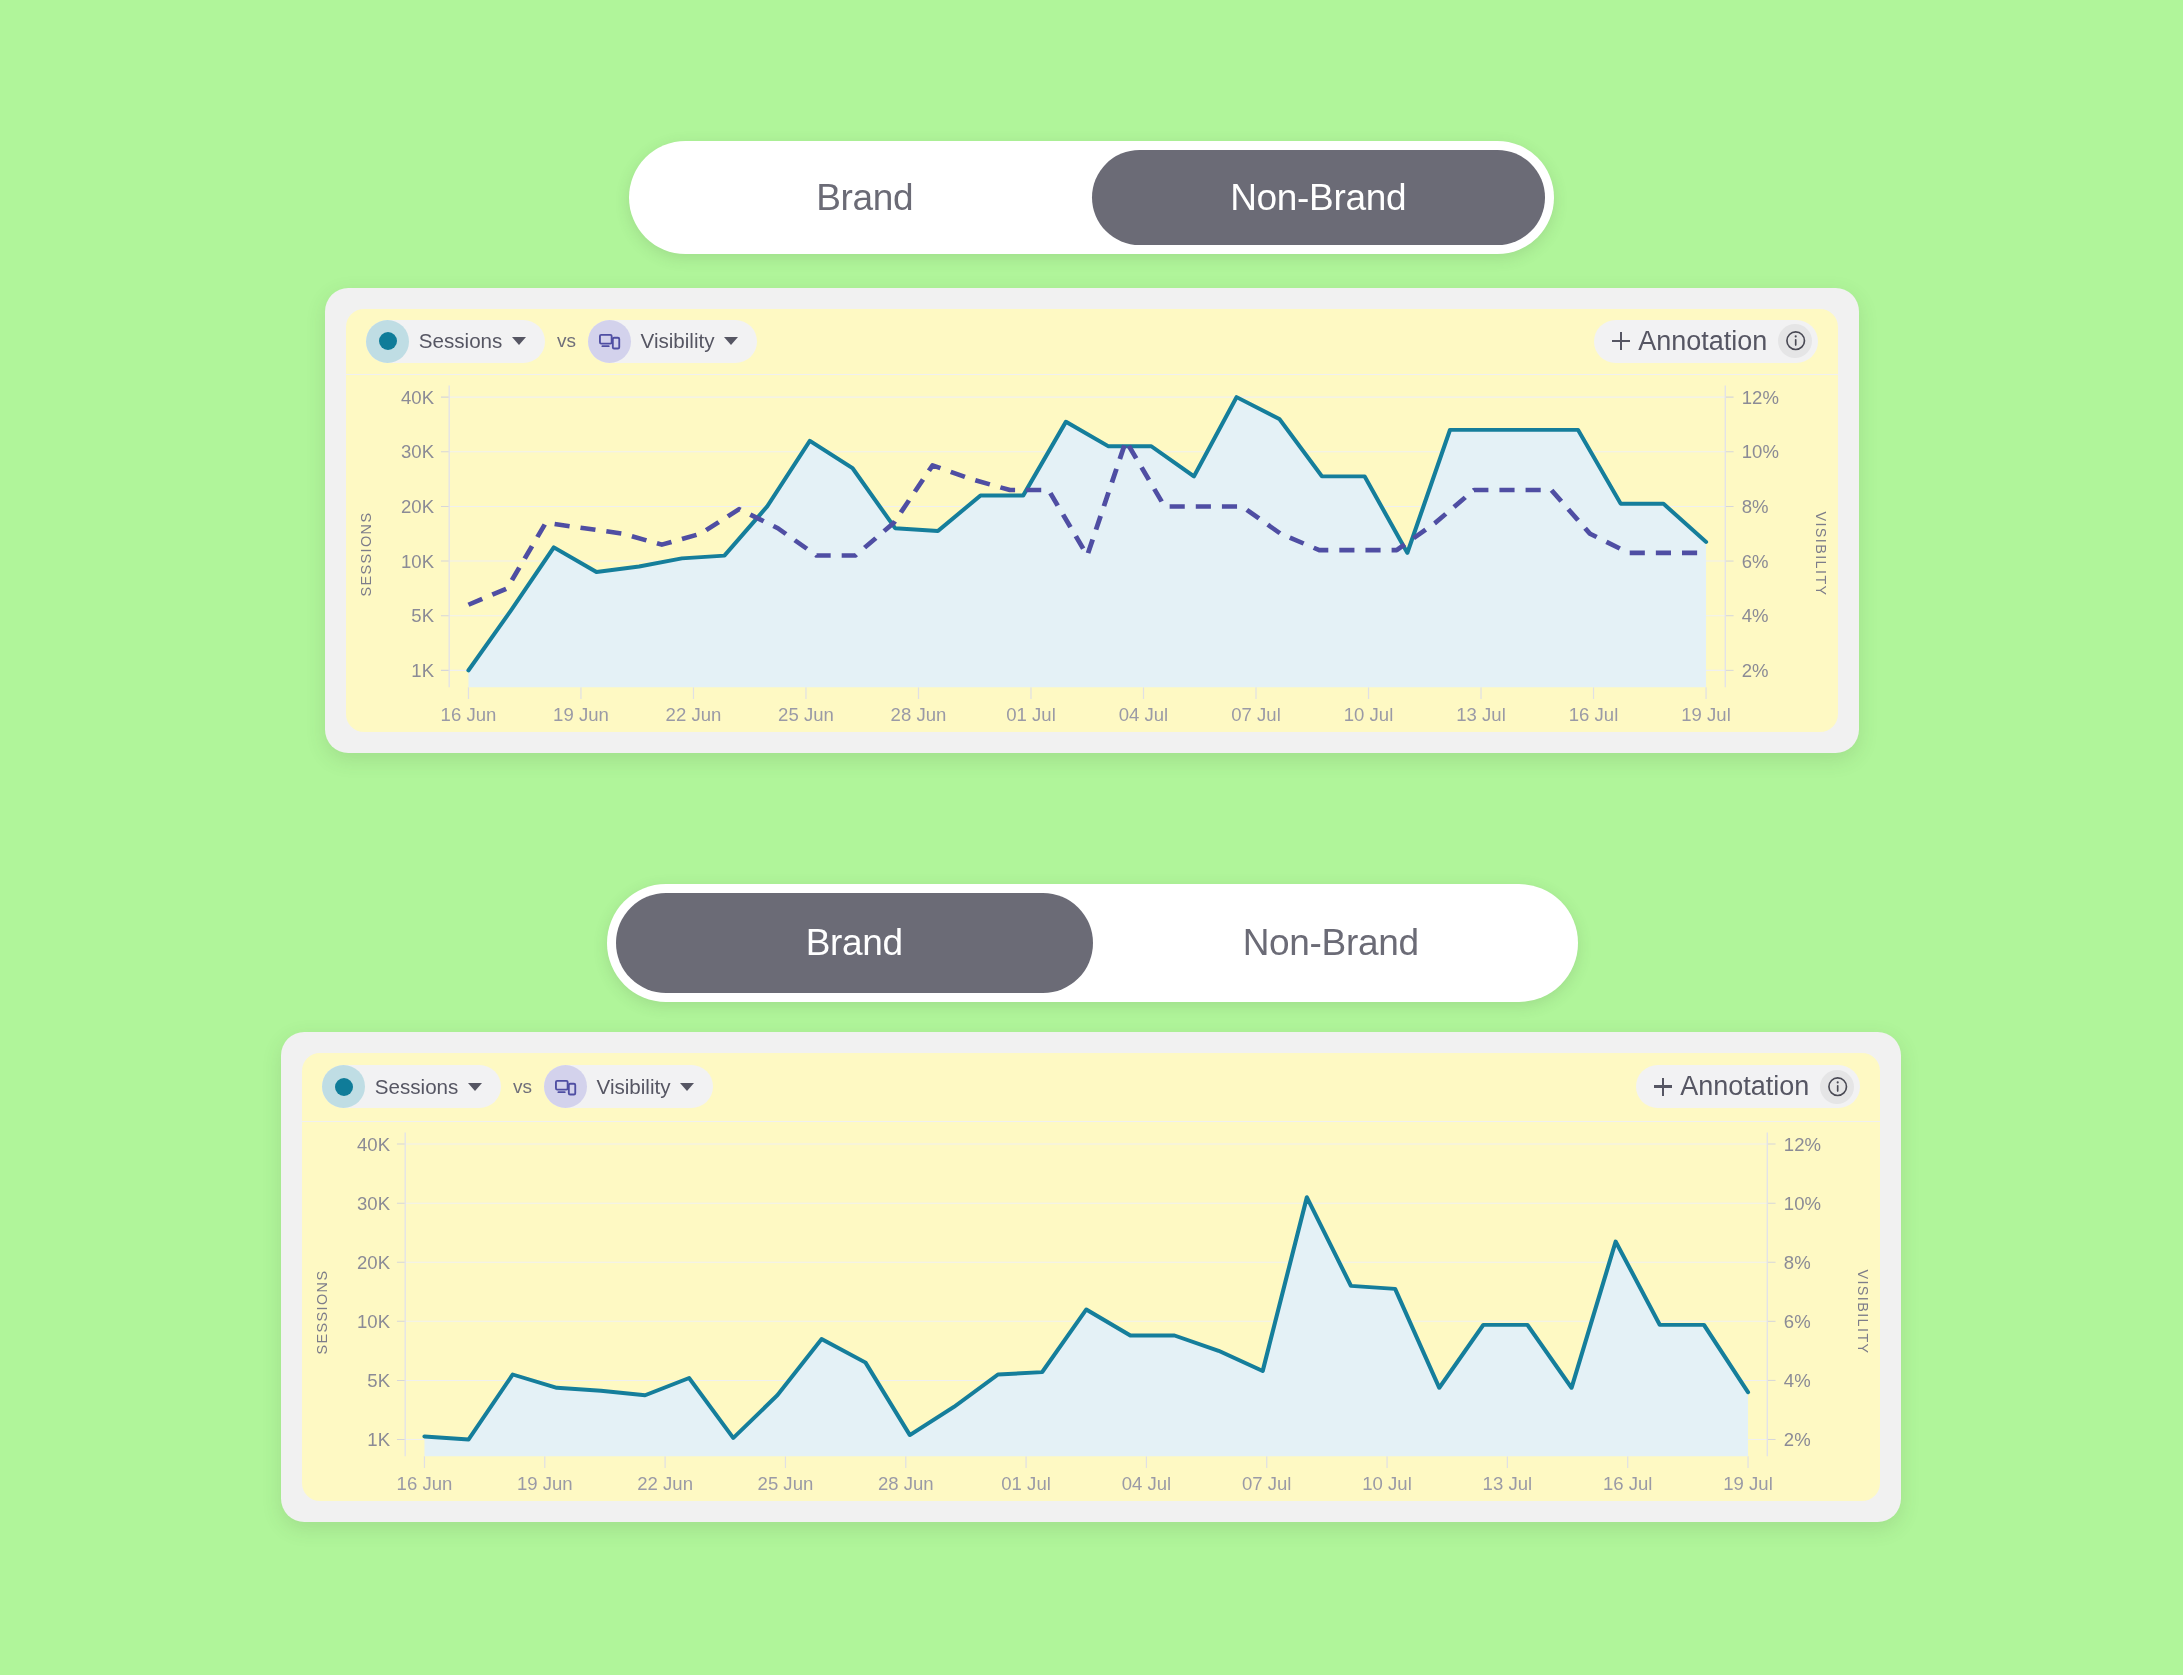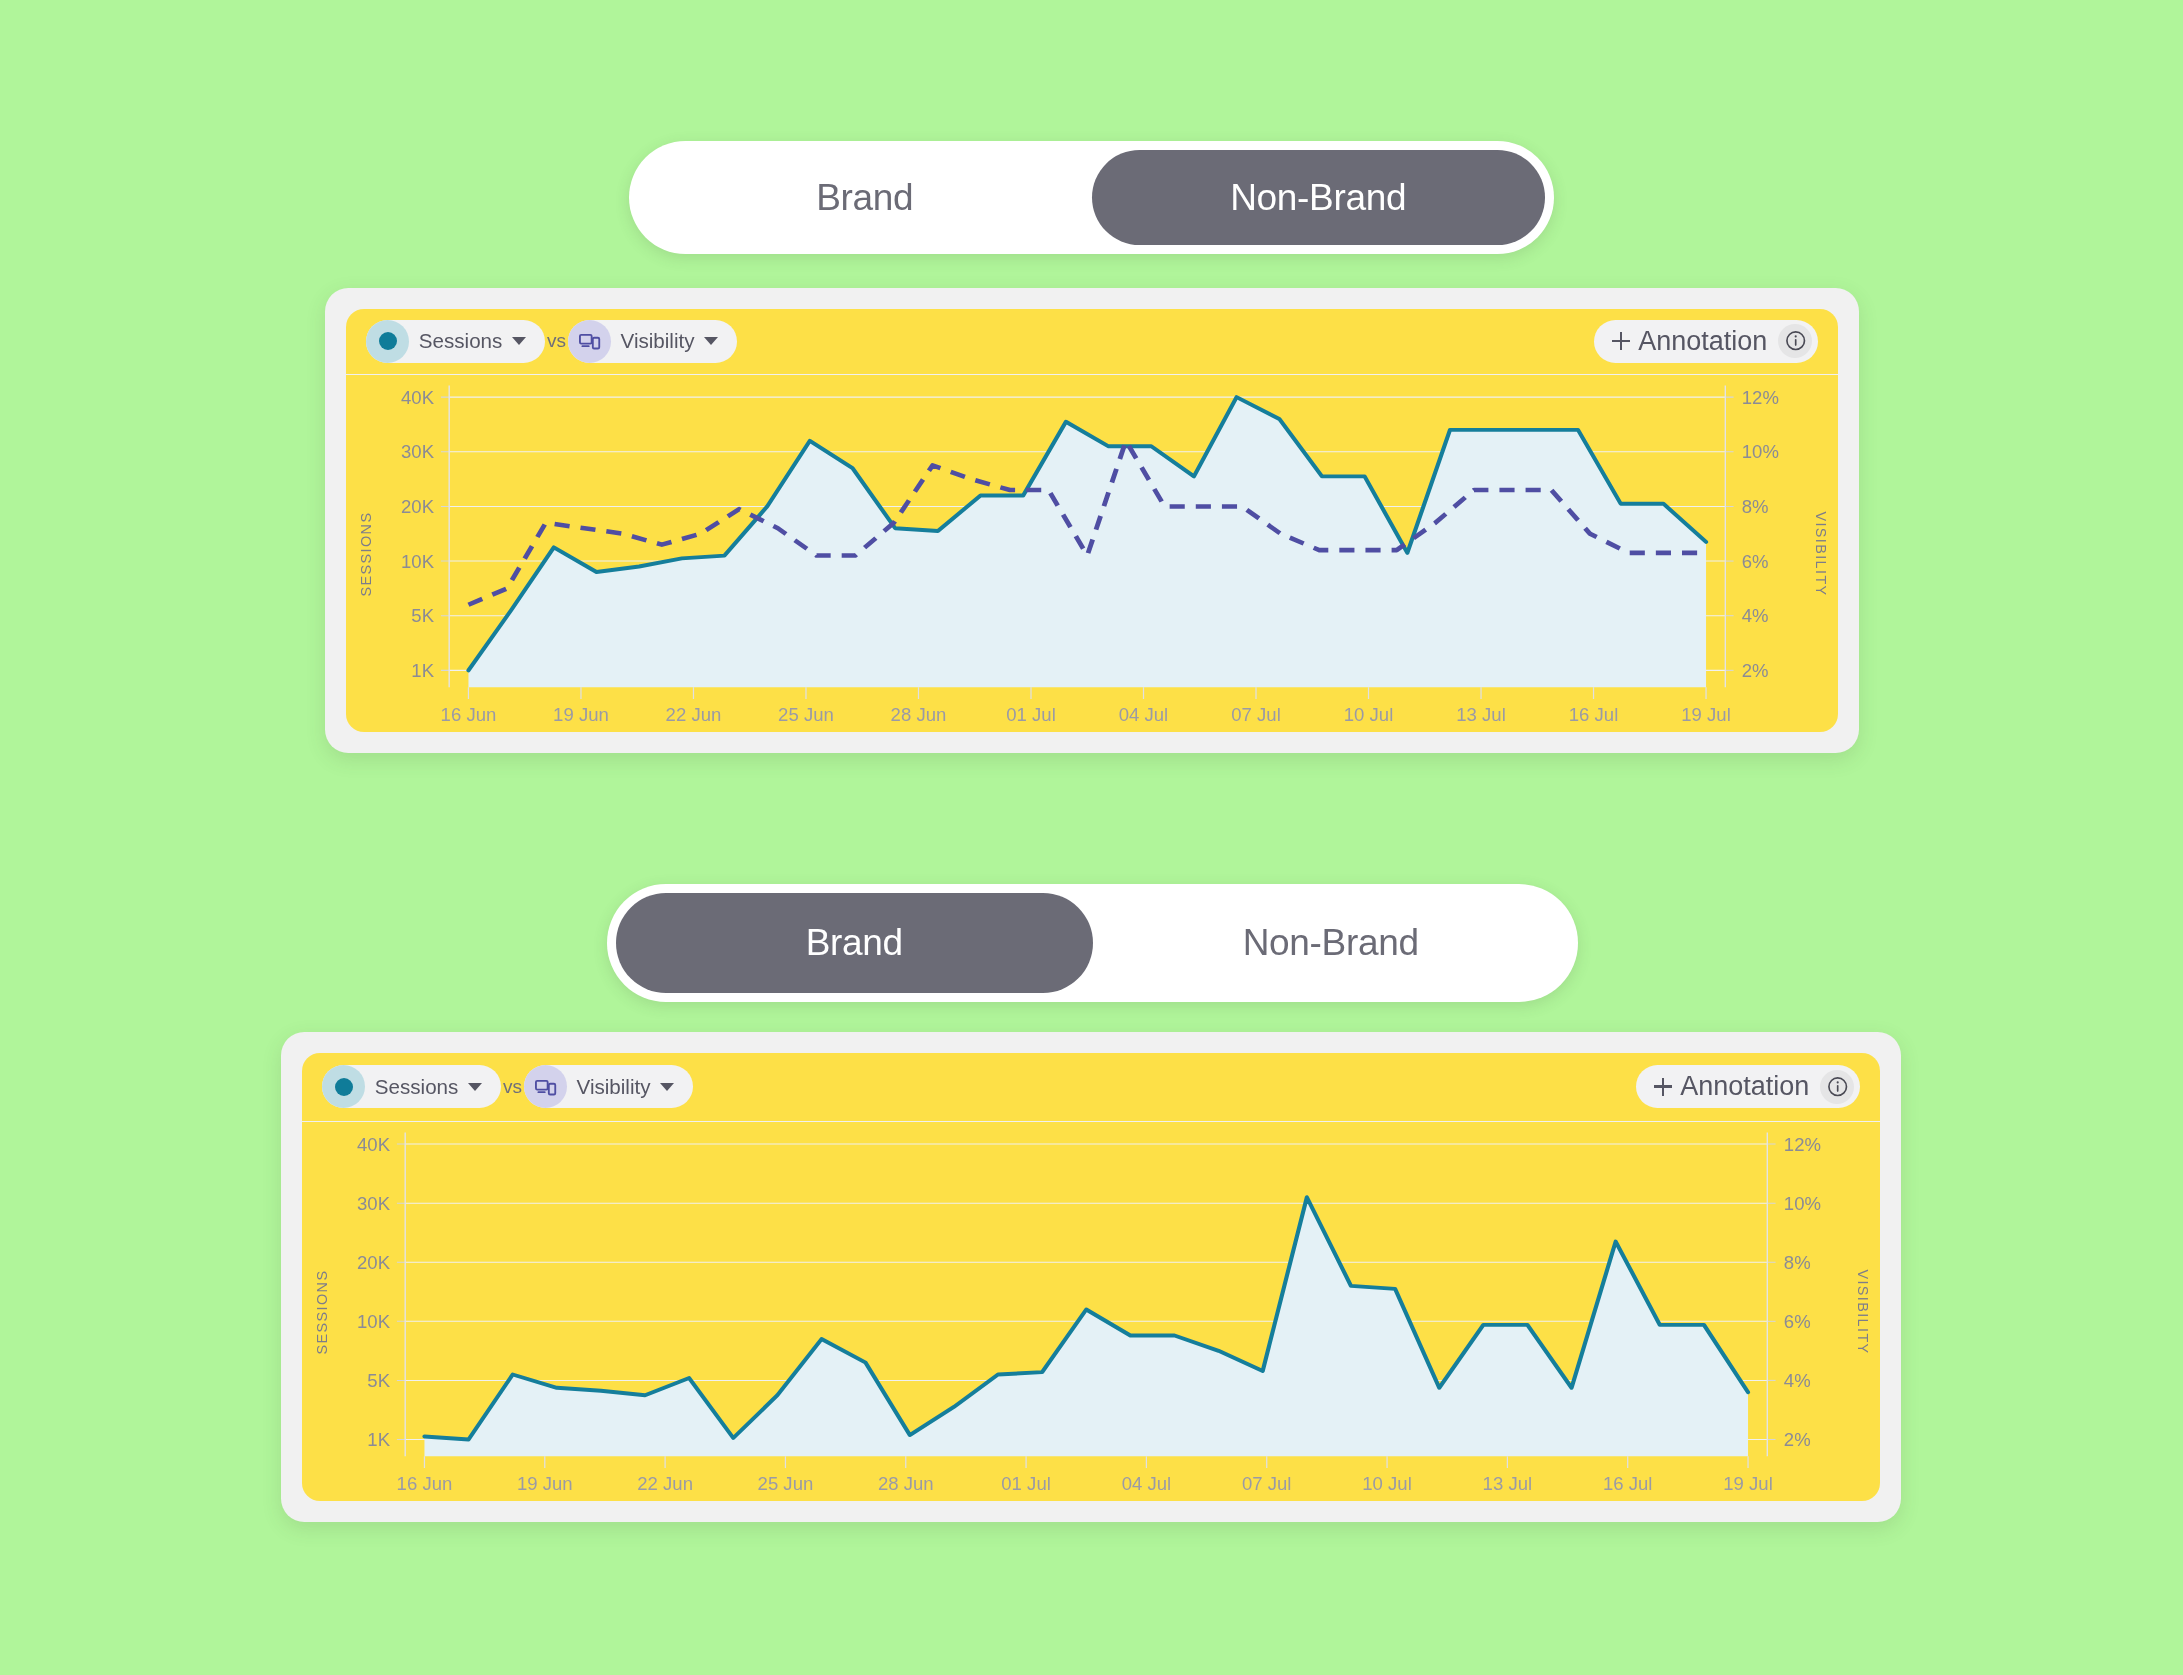--- a/index.html
+++ b/index.html
@@ -38,21 +38,21 @@
 
   
   .card-outer {
     position: absolute;
     background: #f1f1f1;
     border-radius: 23.4px;
     box-shadow: 0 6.9px 20.6px rgba(60,80,50,0.13);
     padding: 20.6px;
   }
   .card-inner {
-    background: #fde047;
+    background: #fef9c3;
     border-radius: 18px;
     width: 100%; height: 100%;
     display: flex; flex-direction: column;
     overflow: hidden;
   }
 
   #card-1 { left: 325px; top: 288px; width: 1534px; height: 465px; }
   #card-2 { left: 281px; top: 1032px; width: 1620px; height: 490px; }
 
   
@@ -85,21 +85,21 @@
   .dot-teal { width: 18px; height: 18px; border-radius: 687px; background: #0f7c99; }
   .metric-label {
     font-size: 20.6px; color: #565663; margin-left: 9.6px; white-space: nowrap;
   }
   .caret {
     width: 0; height: 0; margin-left: 9.6px;
     border-left: 7.6px solid transparent;
     border-right: 7.6px solid transparent;
     border-top: 8.3px solid #565663;
   }
-  .vs-text { font-size: 19px; color: #6f6f7a; margin: 0 2px; }
+  .vs-text { font-size: 19px; color: #6f6f7a; margin: 0 12px; }
 
   .annotation-btn {
     display: flex; align-items: center;
     background: #f2f2f3; border-radius: 687px;
     height: 43px; padding: 0 5.5px 0 18px; cursor: pointer;
   }
   .plus-icon {
     position: relative; width: 18px; height: 18px; flex: 0 0 auto; margin-right: 8.3px;
   }
   .plus-icon::before, .plus-icon::after {

